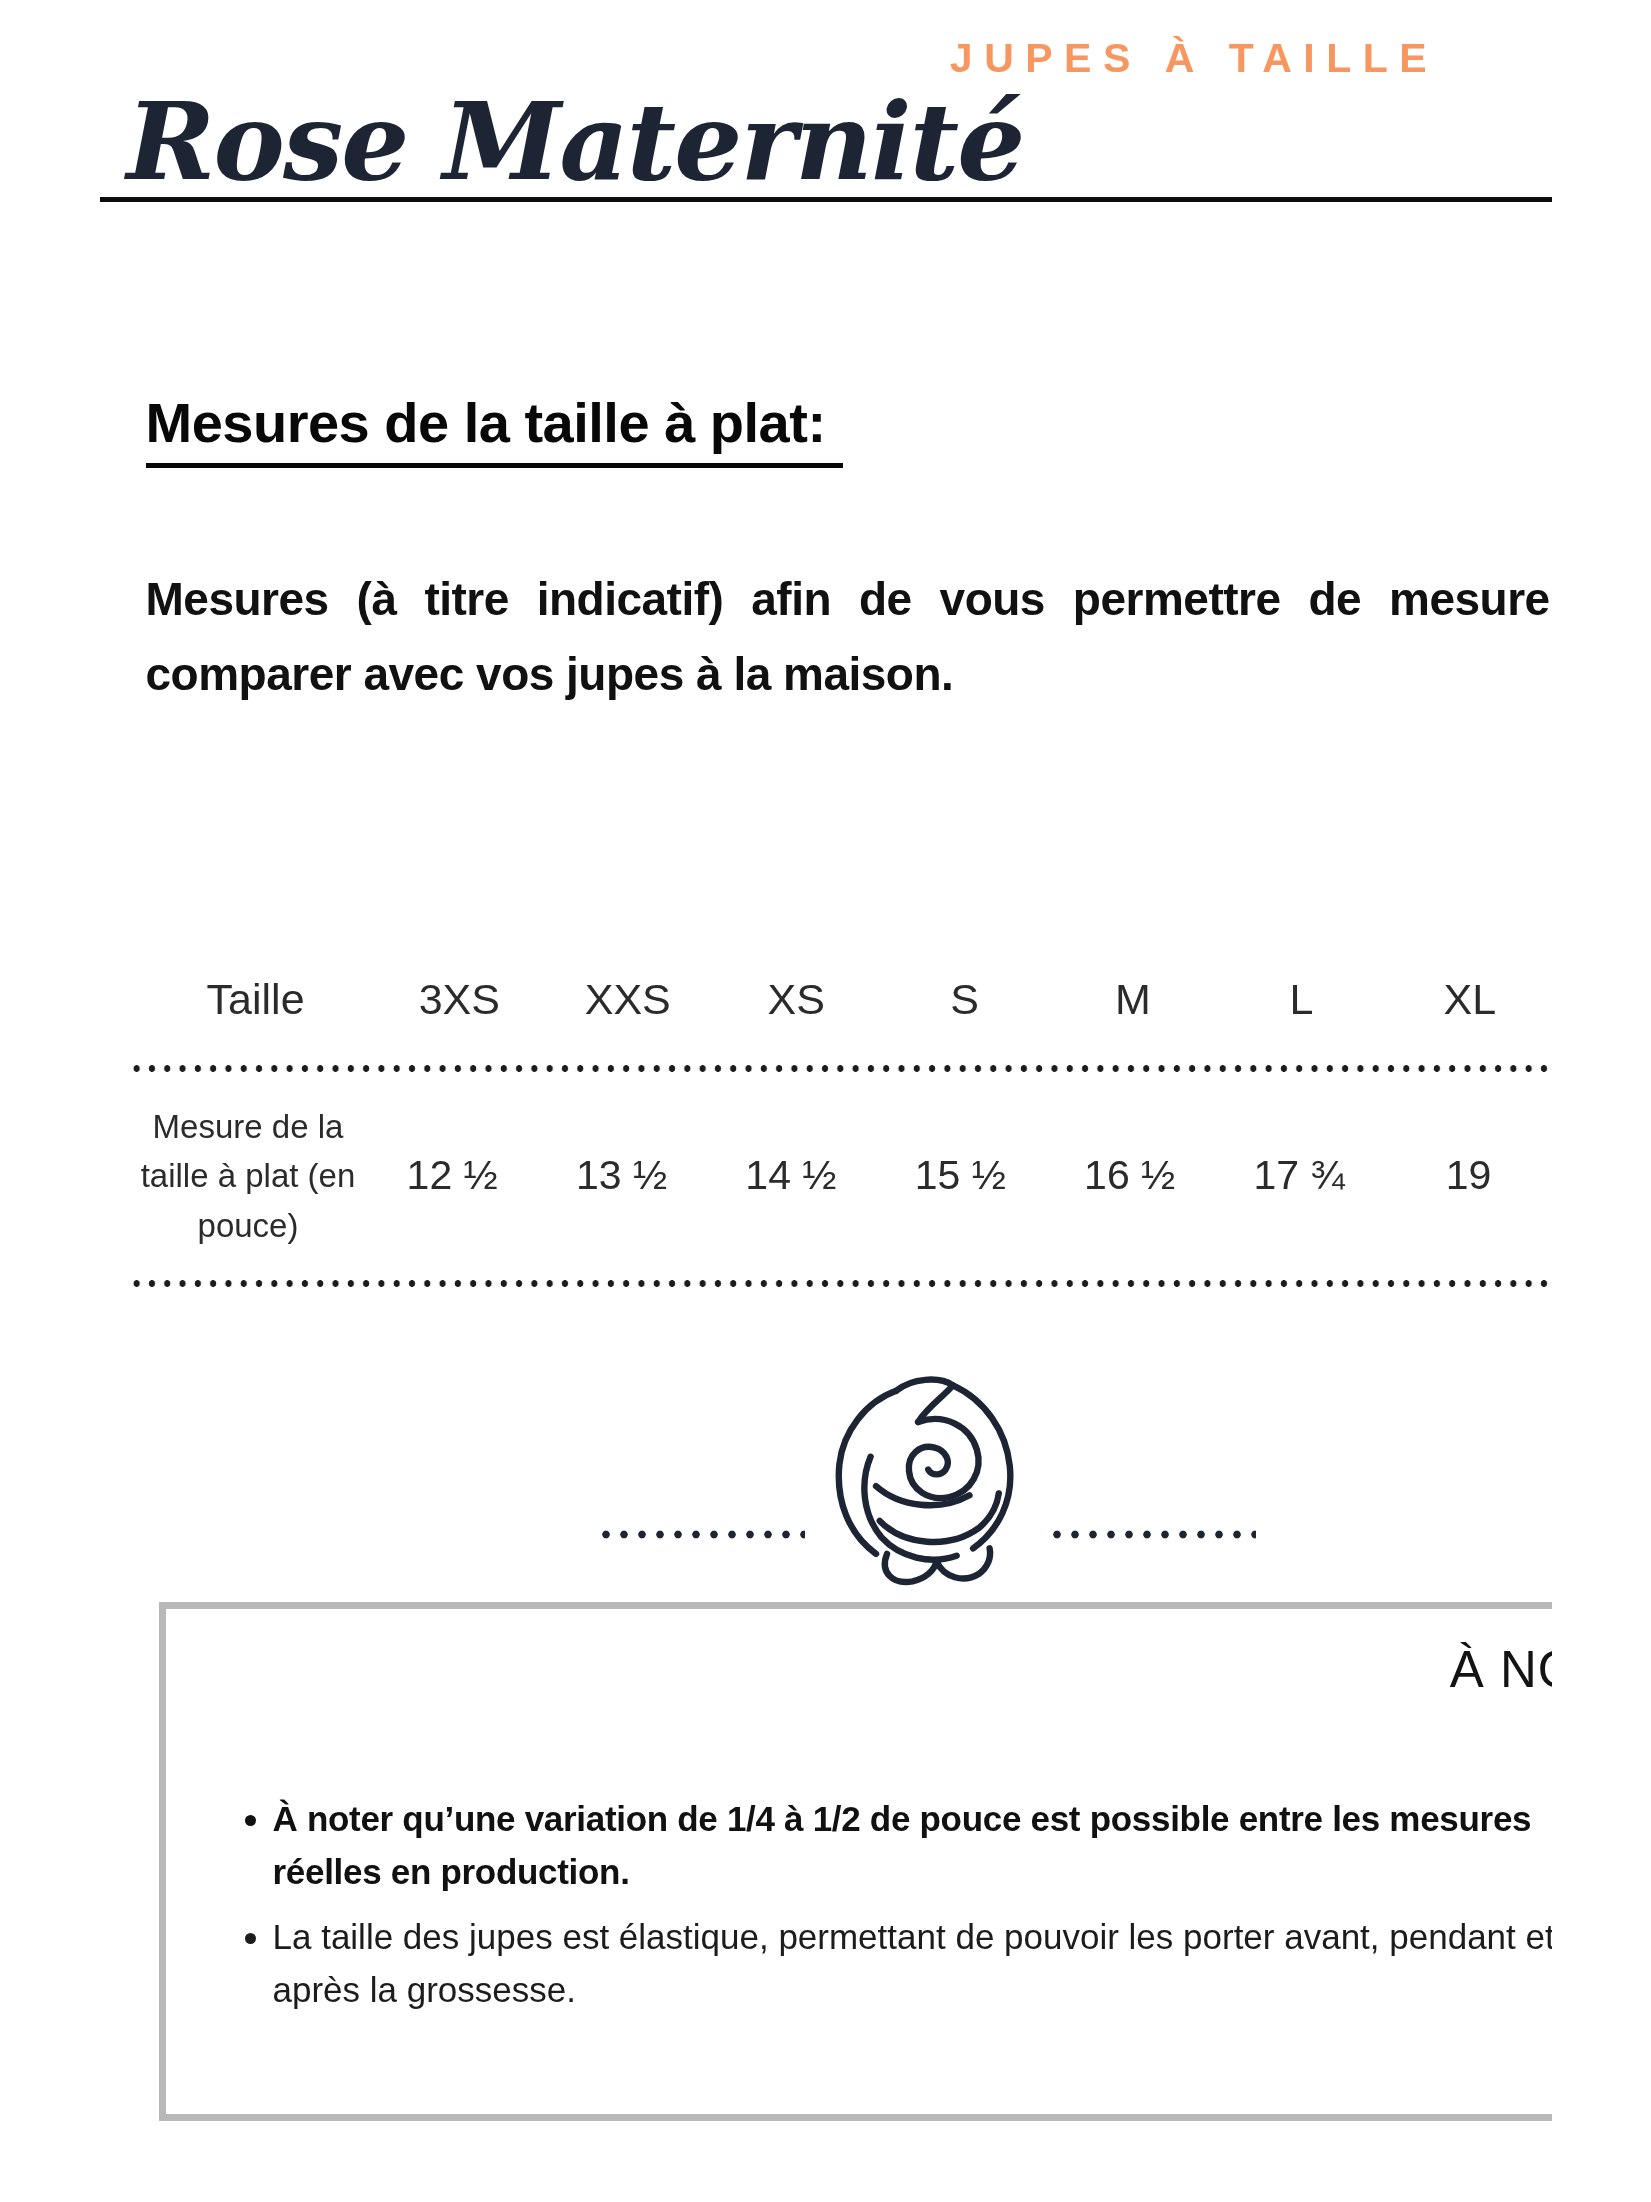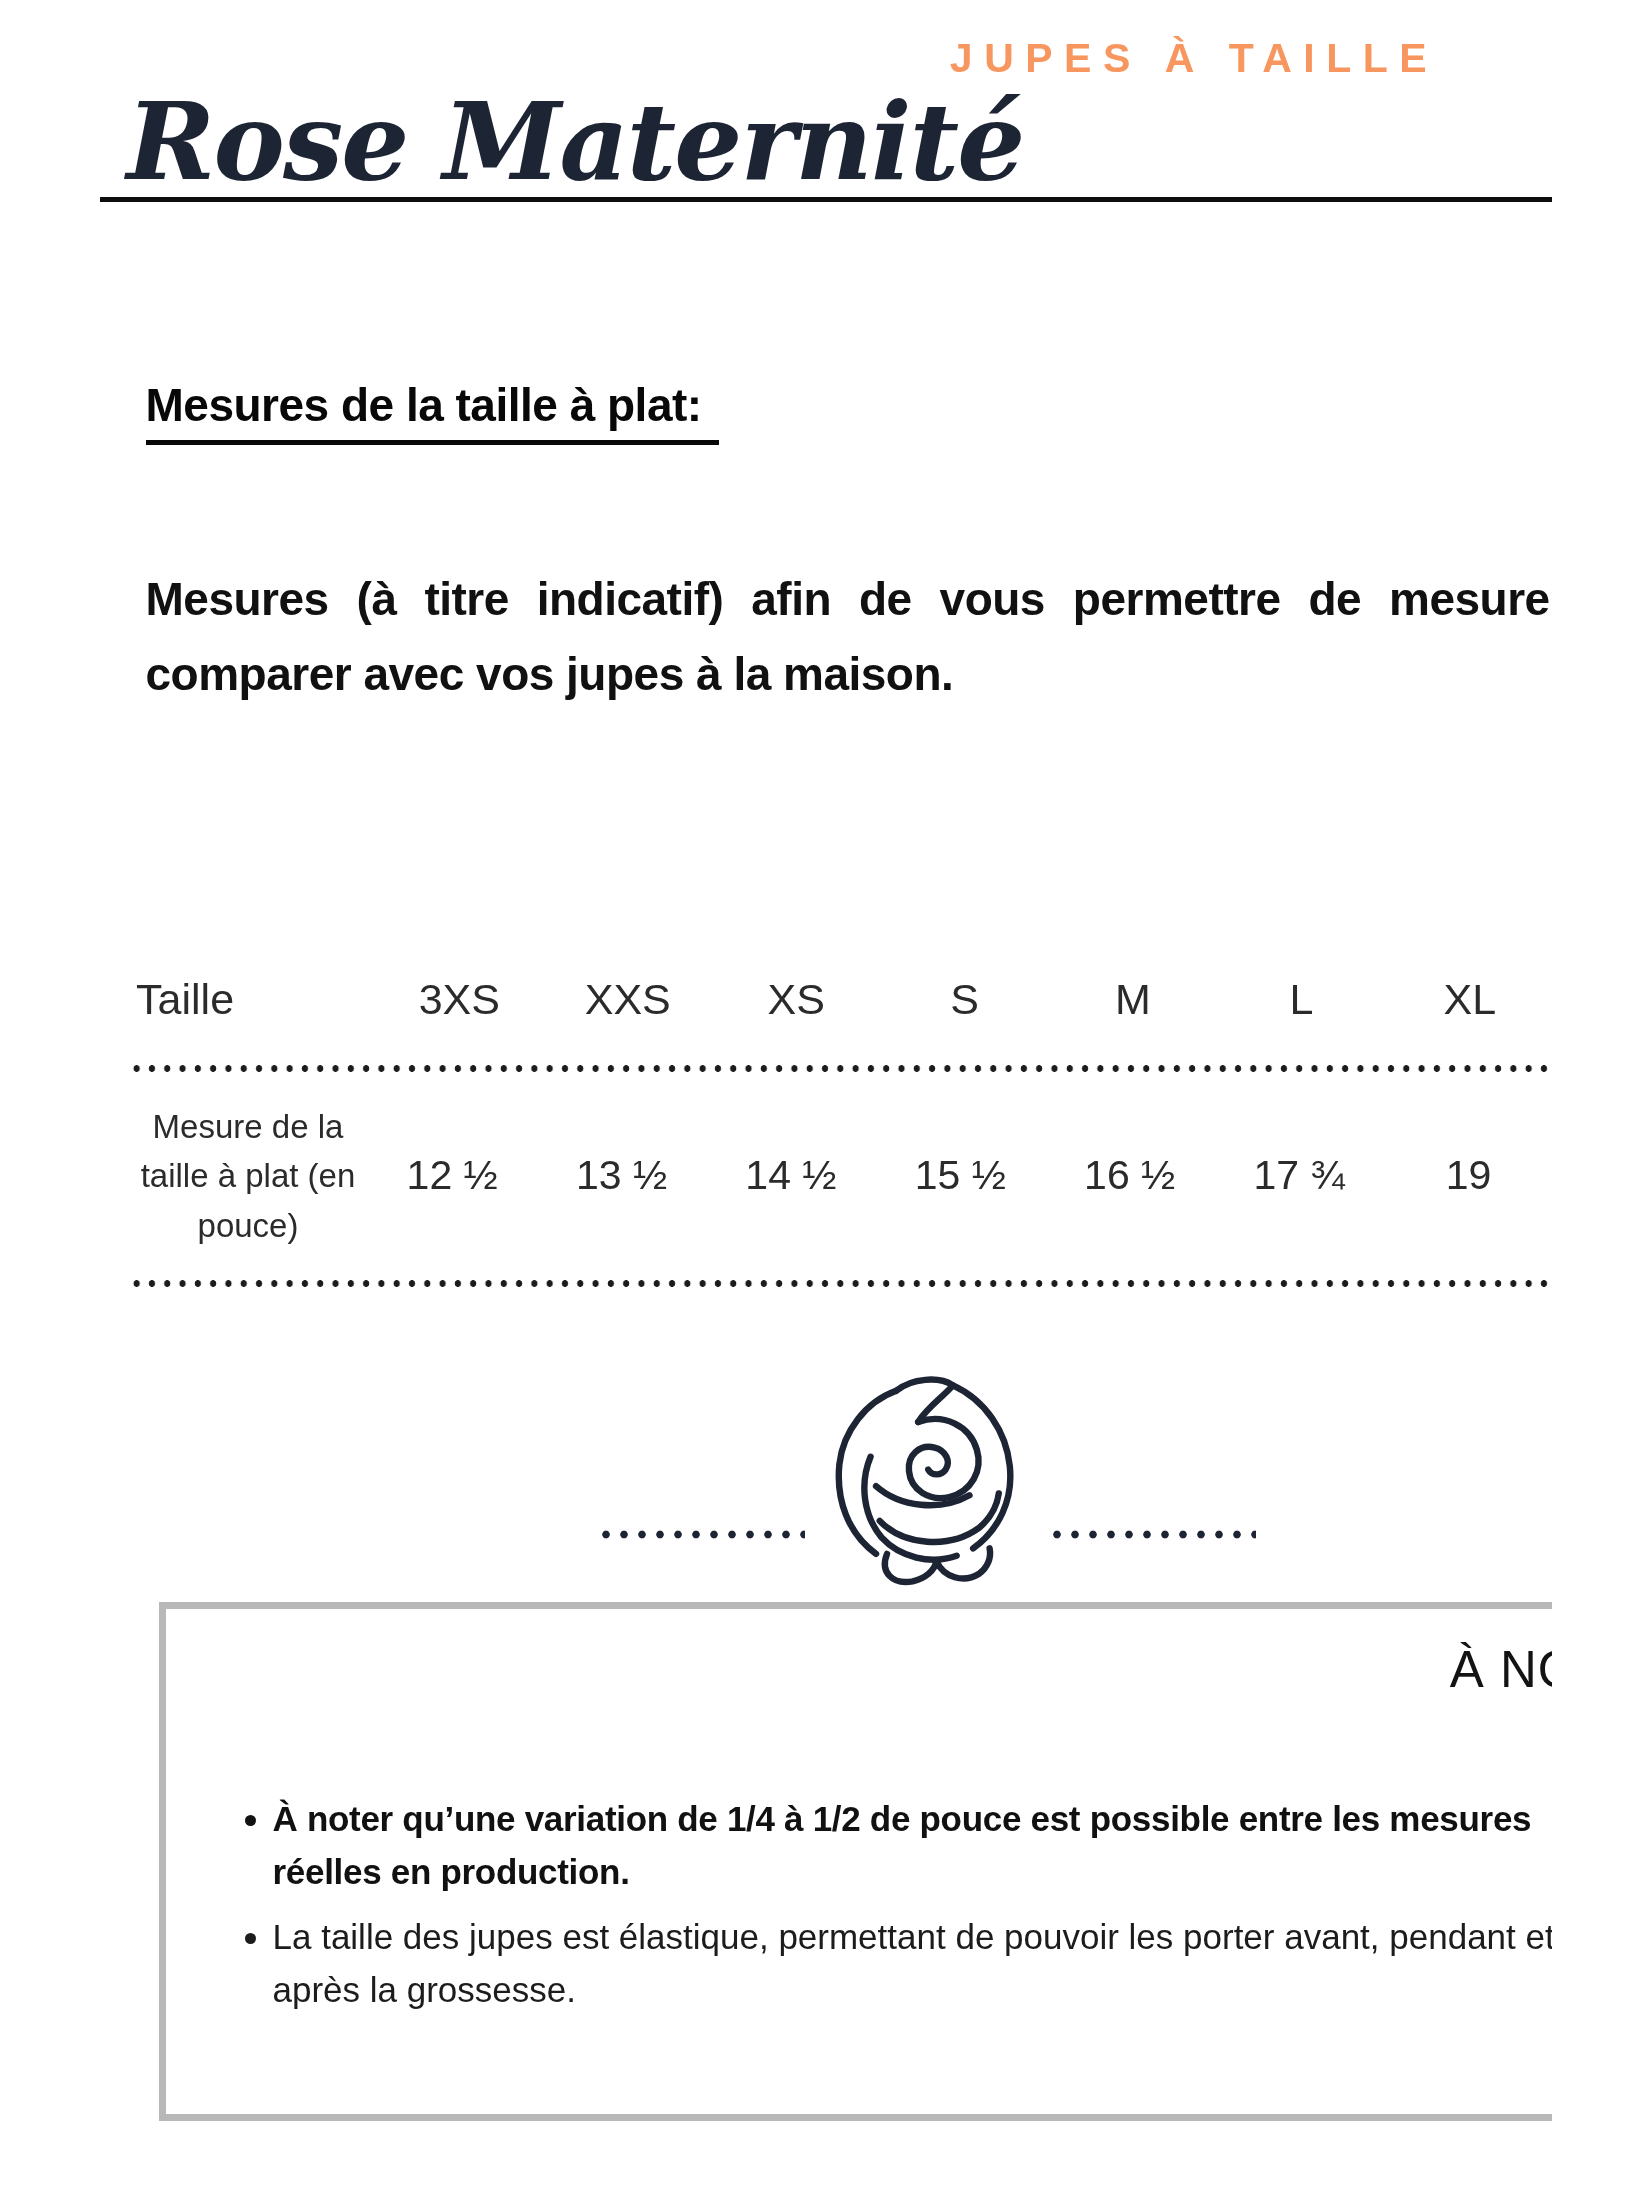--- a/index.html
+++ b/index.html
@@ -9,32 +9,32 @@
   
   .logo{position:absolute;left:27px;top:50px;width:937px;height:182px;display:flex;align-items:center;
         font-family:"DejaVu Serif",serif;font-style:italic;font-weight:700;font-size:107px;
         color:#1d2433;white-space:nowrap;letter-spacing:-1.9px;}
   .header-titles{position:absolute;top:34px;right:32.5px;width:650px;text-align:center;line-height:1.18;}
   .charte{font-size:45px;font-weight:700;letter-spacing:14.3px;color:#101010;}
   .subtitle{font-size:41px;font-weight:700;letter-spacing:11.5px;color:#F7965E;}
   .divider{position:absolute;top:197px;left:0;width:1652px;height:4.8px;background:#0d0d0d;}
 
   
-  .section-heading{position:absolute;top:378px;left:46px;font-size:46px;font-weight:700;color:#080808;
+  .section-heading{position:absolute;top:390px;left:46px;font-size:56px;font-weight:700;color:#080808;
         display:inline-block;border-bottom:5.7px solid #080808;padding:0 17px 7.6px 0;letter-spacing:-0.5px;}
   .intro{position:absolute;top:516px;left:46px;width:1570px;font-size:46px;font-weight:700;
         text-align:justify;line-height:1.62;color:#111111;letter-spacing:-0.5px;}
 
   
   .size-table{position:absolute;top:964px;left:29px;width:1594px;}
   .t-row{display:flex;align-items:center;}
   .t-label{width:239px;flex:0 0 239px;}
   .t-cell{flex:1 1 0;text-align:center;}
   .header-row{font-size:43px;color:#2b2b2b;font-weight:300;height:71px;}
-  .header-row .t-label{text-align:left;padding-left:7.6px;}
+  .header-row .t-label{text-align:center;padding-left:7.6px;}
   .dotline{height:8.6px;margin:29px 0;background-image:radial-gradient(circle,#1c1c1c 2.9px,rgba(0,0,0,0) 3.5px);
         background-size:15.3px 8.6px;background-repeat:repeat-x;background-position:left center;}
   .data-row{margin-top:5.7px;}
   .data-row .t-label{font-size:33px;line-height:1.5;text-align:center;color:#2b2b2b;font-weight:300;}
   .data-row .t-cell{font-size:41px;color:#2b2b2b;font-weight:300;}
 
   
   .rose-section{position:absolute;top:1359px;left:0;width:1652px;height:239px;}
   .rose-svg{position:absolute;left:711px;top:7.6px;}
   .rose-dots{position:absolute;top:170px;height:10.5px;width:208px;

